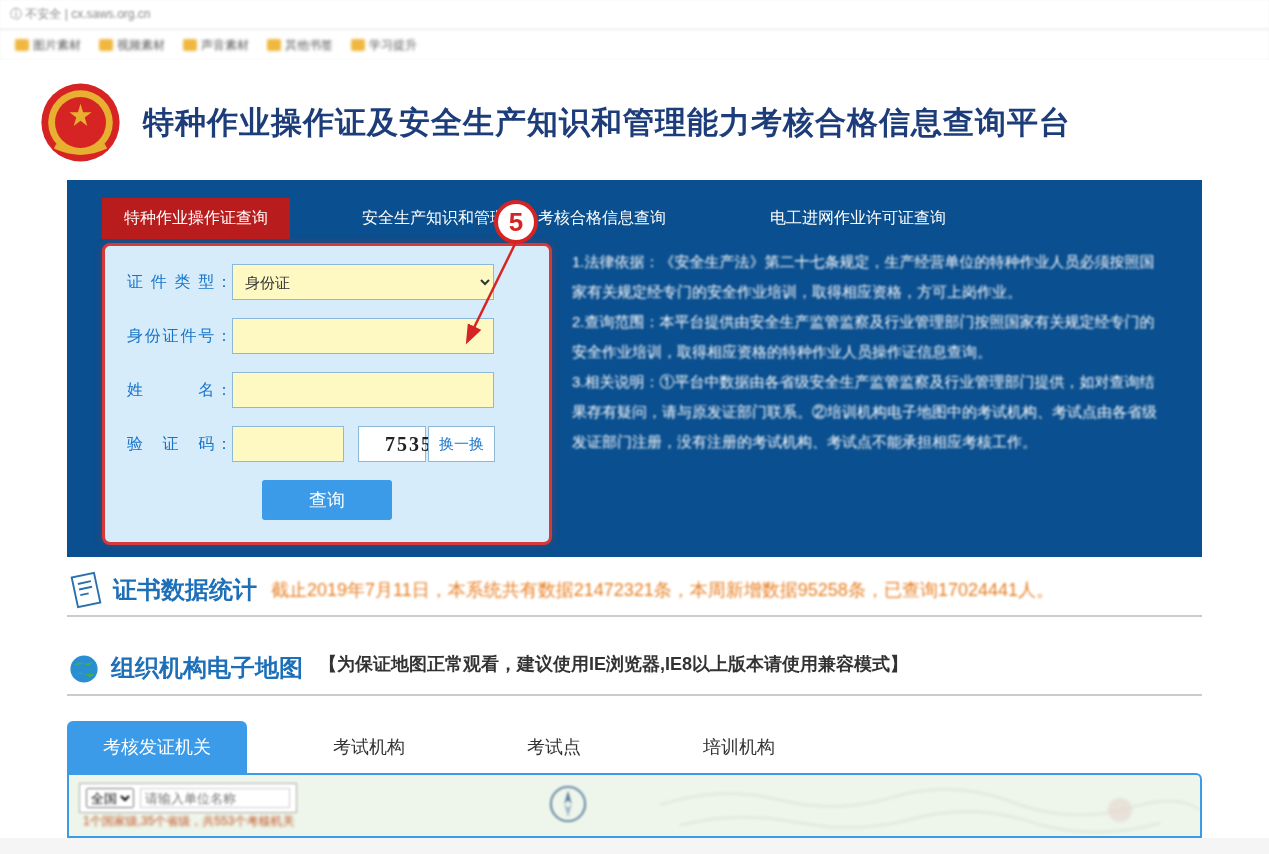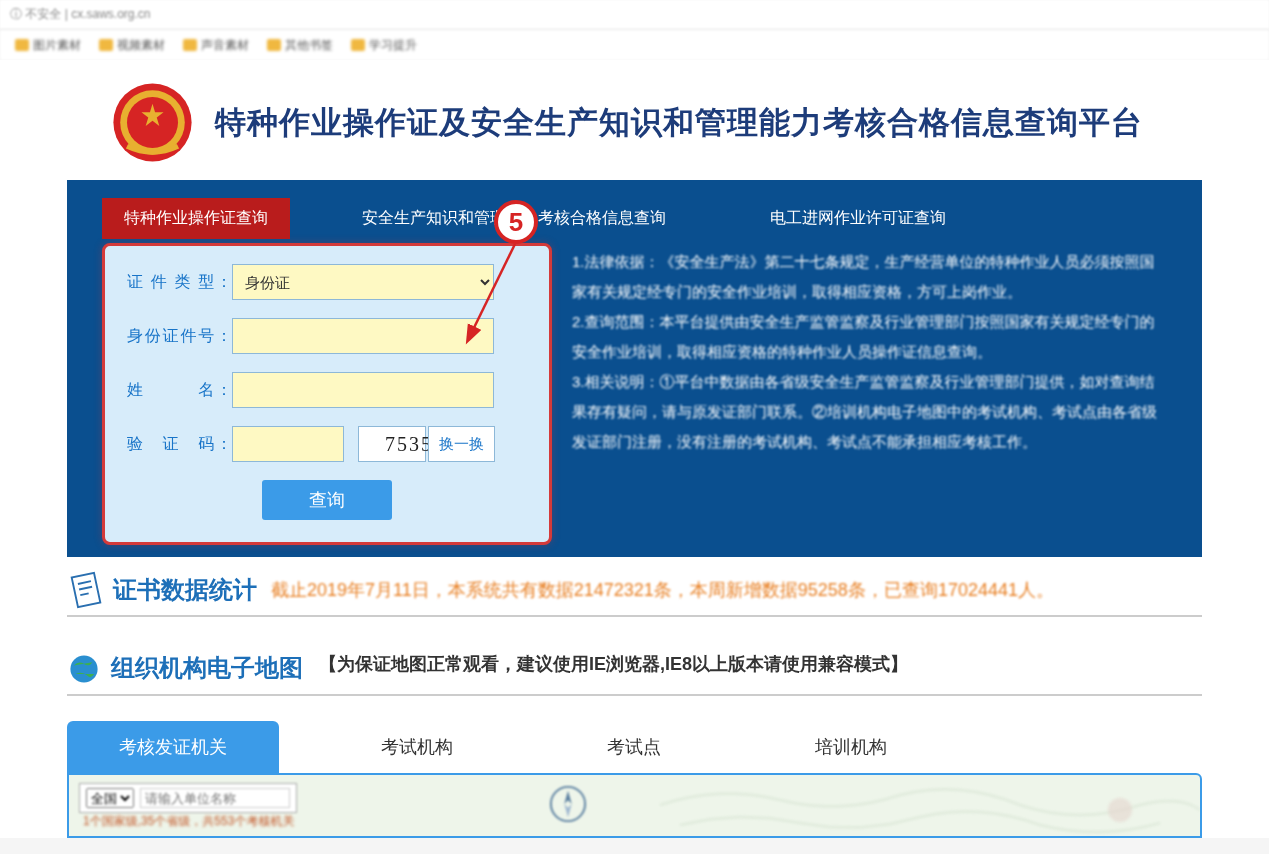--- a/index.html
+++ b/index.html
@@ -36,21 +36,21 @@
   }
   .bookmark-item { display: flex; align-items: center; gap: 4px; }
   .folder-icon { width: 14px; height: 12px; background: #f0b840; border-radius: 2px; }
   .page-container {
     background: #fff;
     position: relative;
   }
   .header {
     display: flex;
     align-items: center;
-    padding: 20px 110px 15px;
+    padding: 20px 38px 15px;
     gap: 20px;
   }
   .emblem {
     width: 85px; height: 85px;
     position: relative;
   }
   .emblem svg { width: 100%; height: 100%; }
   .site-title {
     font-size: 31px;
     font-weight: bold;
@@ -123,21 +123,21 @@
   .captcha-box {
     border: 1px solid #8db8d8;
     background: #fff;
     height: 36px;
     width: 68px;
     display: flex;
     align-items: center;
     justify-content: center;
     font-family: serif;
     font-size: 20px;
-    font-weight: normal;
+    font-weight: bold;
     letter-spacing: 2px;
     margin-left: 14px;
     color: #222;
     padding-left: 34px;
   }
   .captcha-refresh {
     border: 1px solid #8db8d8;
     background: #fff;
     height: 36px;
     padding: 1px 10px;
@@ -221,21 +221,21 @@
     font-weight: bold;
     filter: blur(0.6px);
     margin-left: 6px;
   }
   .map-tabs {
     display: flex;
     margin-top: 25px;
     gap: 0;
   }
   .map-tab {
-    padding: 14px 52px;
+    padding: 14px 36px;
     font-size: 18px;
     color: #333;
     cursor: pointer;
     border-radius: 6px 6px 0 0;
     filter: blur(0.6px);
   }
   .map-tab.active {
     background: #3b9be8;
     color: #fff;
   }

